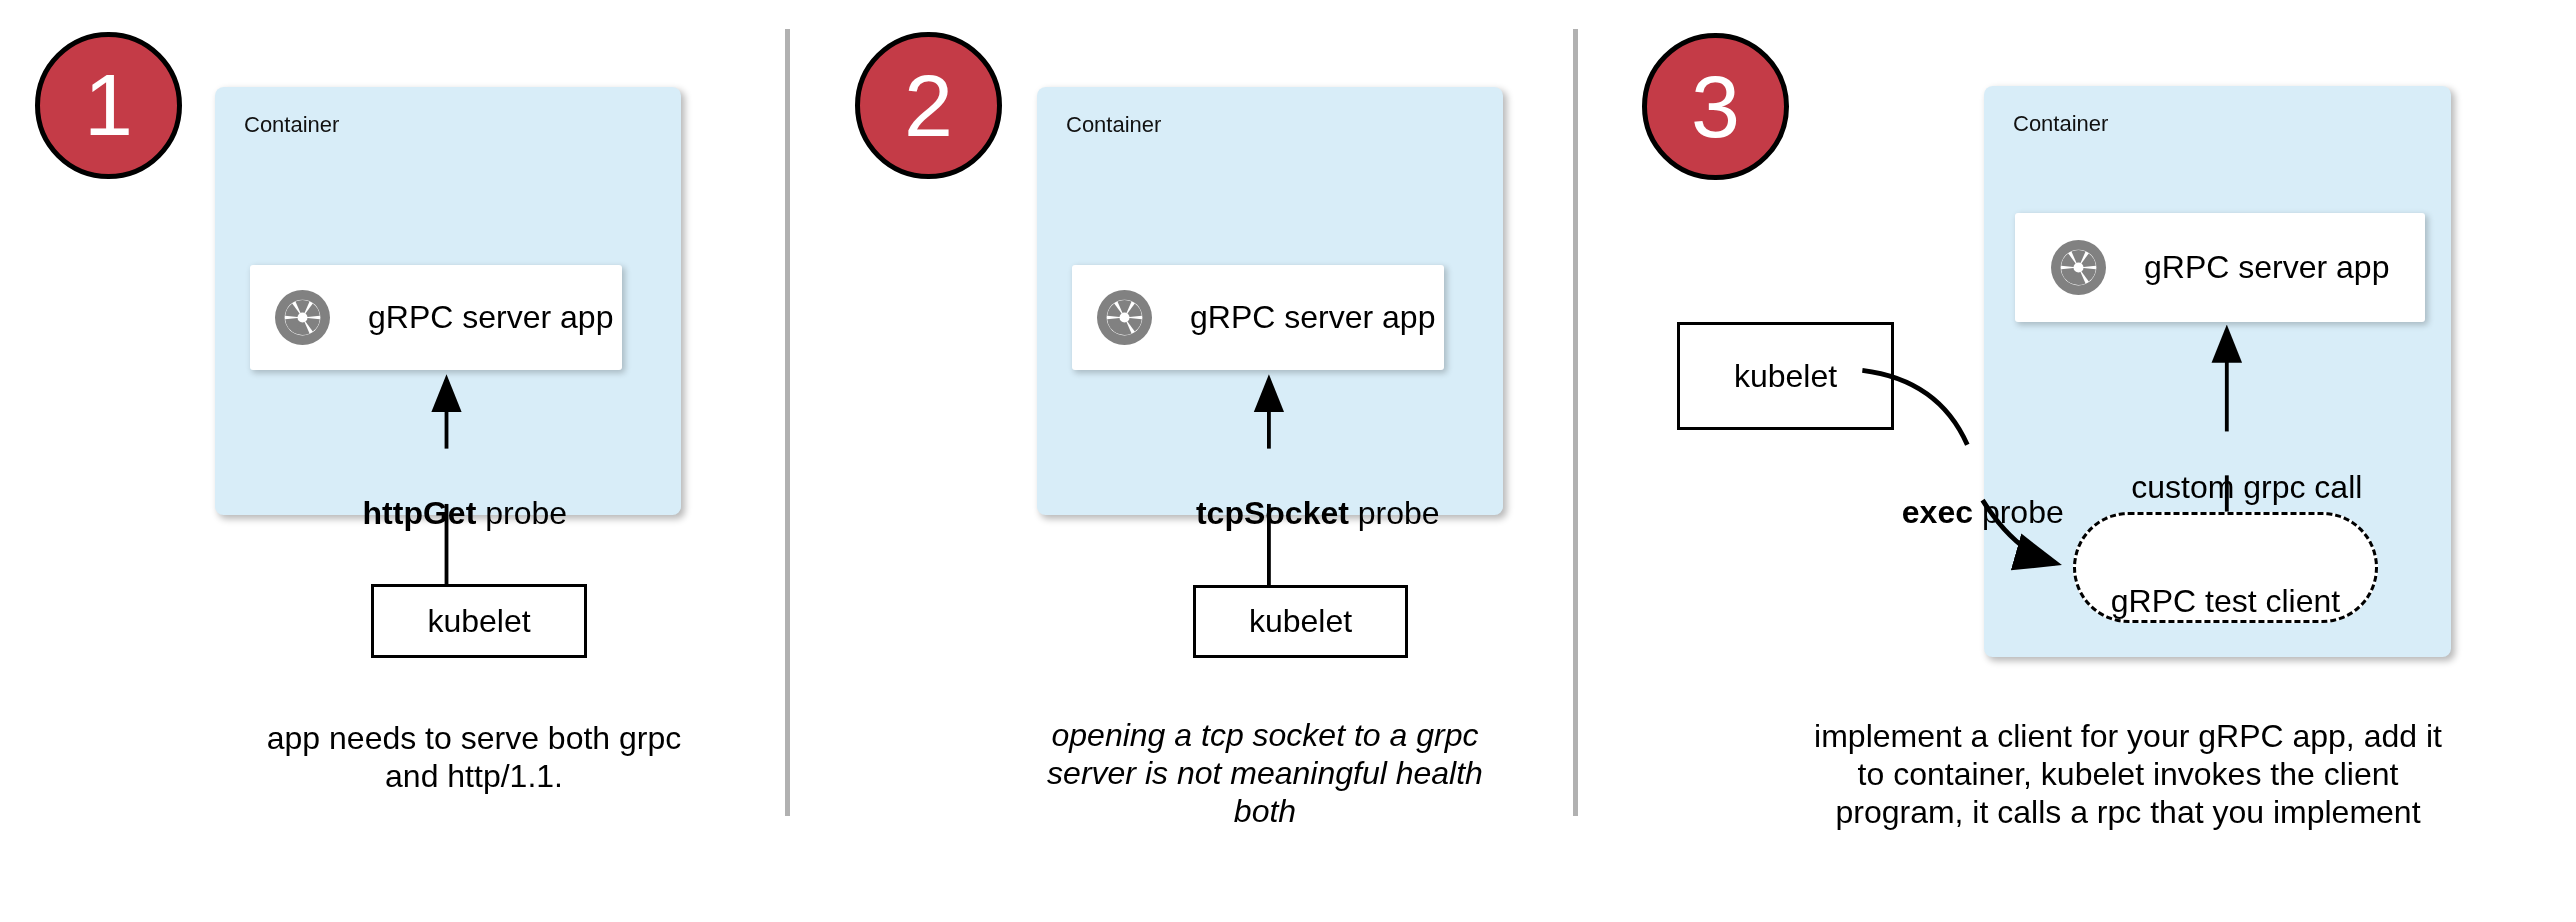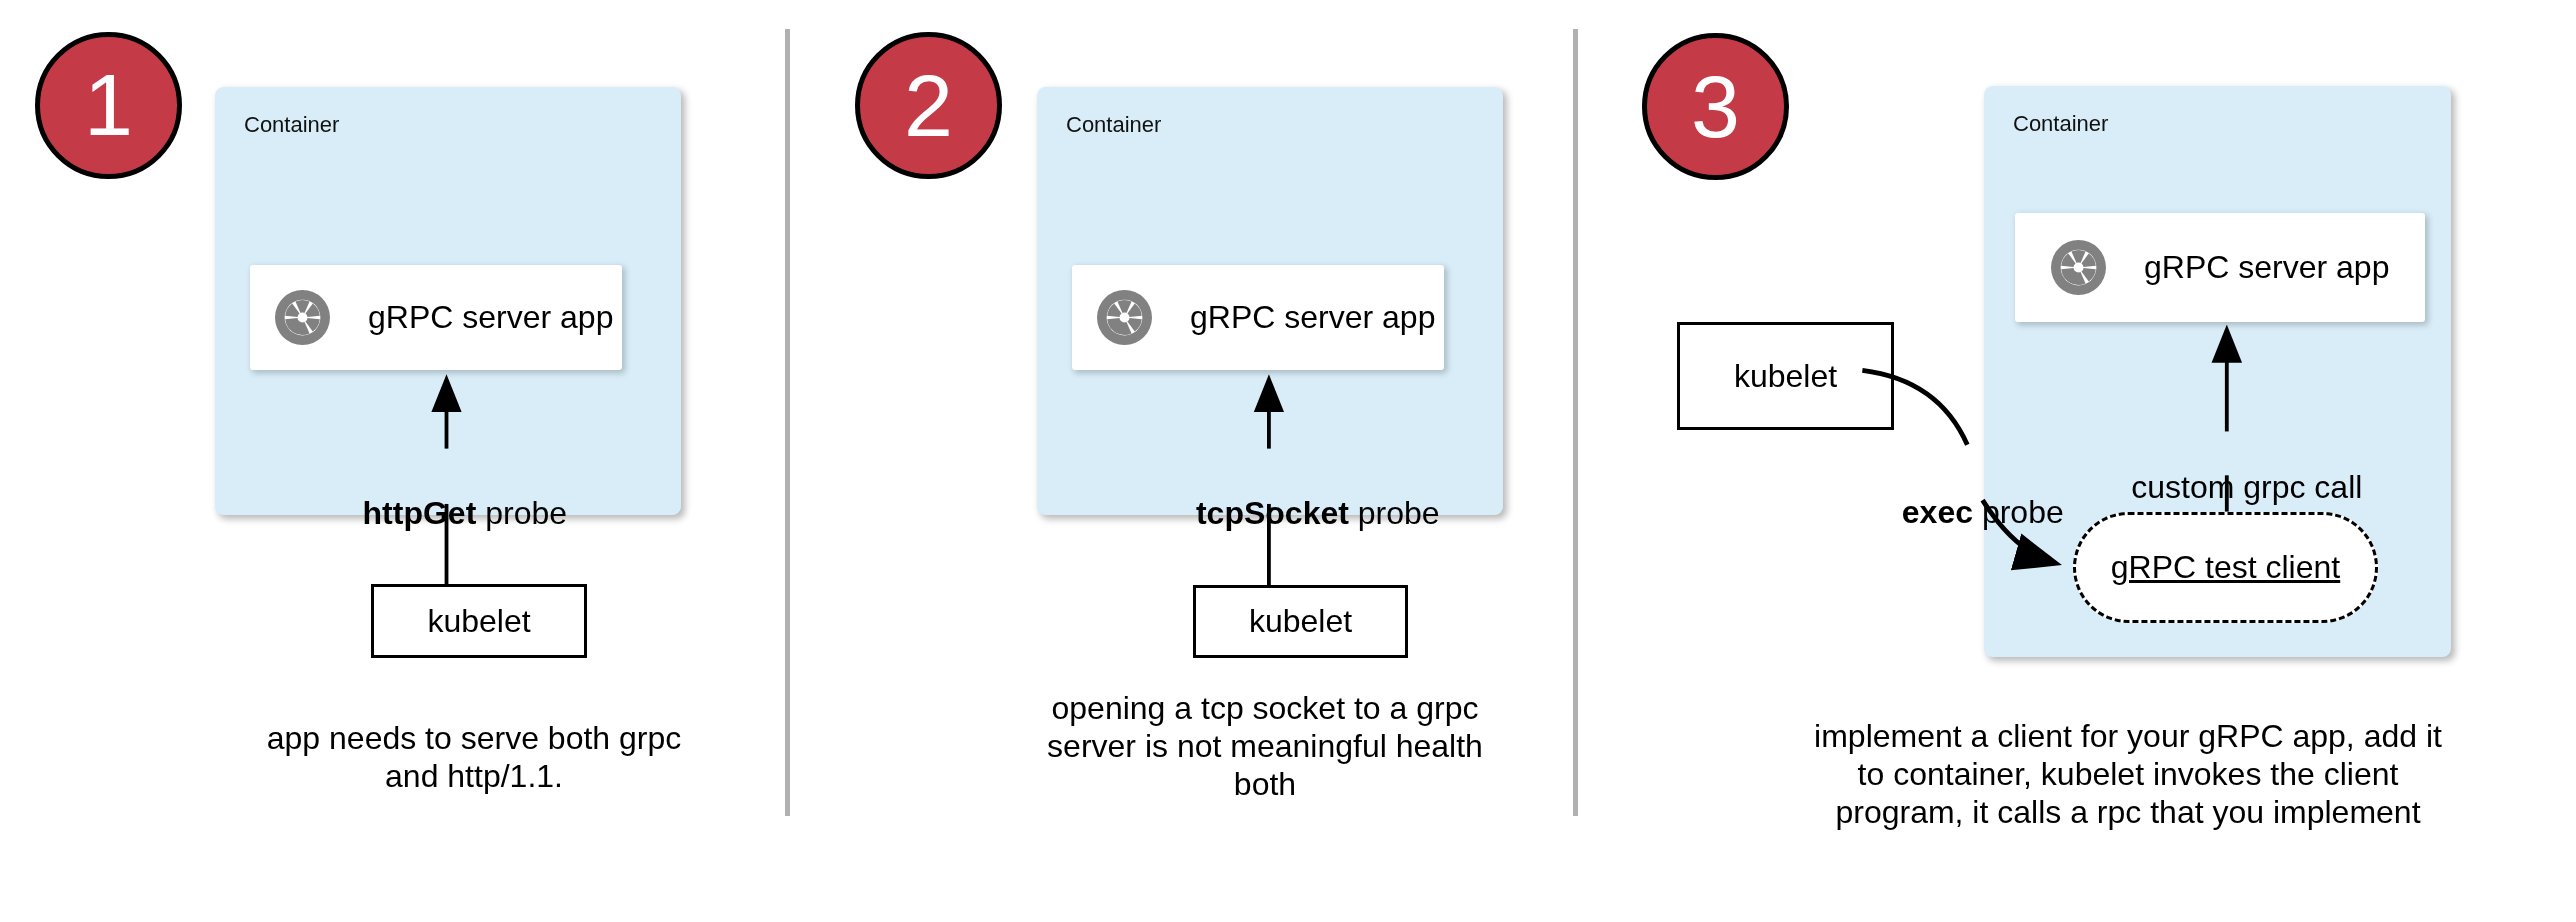--- a/index.html
+++ b/index.html
@@ -40,22 +40,22 @@
   }
   .probe-label b{font-weight:700;}
   .caption{
     font-size:32px;line-height:38px;text-align:center;z-index:3;
     transform:translateX(-50%);white-space:nowrap;
   }
   .caption span{display:block;}
   .divider{width:4.8px;background:#b1b1b1;z-index:0;}
   .test-client{
     background:#ffffff;border:3.8px dashed #000;border-radius:59px;
-    display:flex;align-items:center;justify-content:center;
-    font-size:32px;z-index:2;box-sizing:border-box;text-decoration:underline;
+    display:flex;align-items:flex-end;justify-content:center;
+    font-size:32px;z-index:2;box-sizing:border-box;
   }
   .arrows{position:absolute;left:0;top:0;z-index:5;pointer-events:none;}
 </style>
 </head>
 <body>
 
 <div class="stage">
 
   <div class="abs badge" style="left:35px;top:31.5px;">
     <span>1</span>
@@ -127,21 +127,21 @@
   </div>
 
   <div class="abs probe-label" style="left:1300px;top:456px;">
     <b>tcpSocket</b><span> probe</span>
   </div>
 
   <div class="abs kubelet-box" style="left:1162px;top:585px;width:215px;height:73px;">
     <span>kubelet</span>
   </div>
 
-  <div class="abs caption" style="left:1265px;top:689px;">
+  <div class="abs caption" style="left:1265px;top:716px;font-style:italic;">
     <span>opening a tcp socket to a grpc</span>
     <span>server is not meaningful health</span>
     <span>both</span>
   </div>
 
   <div class="abs divider" style="left:1573px;top:29px;height:787px;"></div>
 
   <div class="abs badge" style="left:1642px;top:33px;">
     <span>3</span>
   </div>

